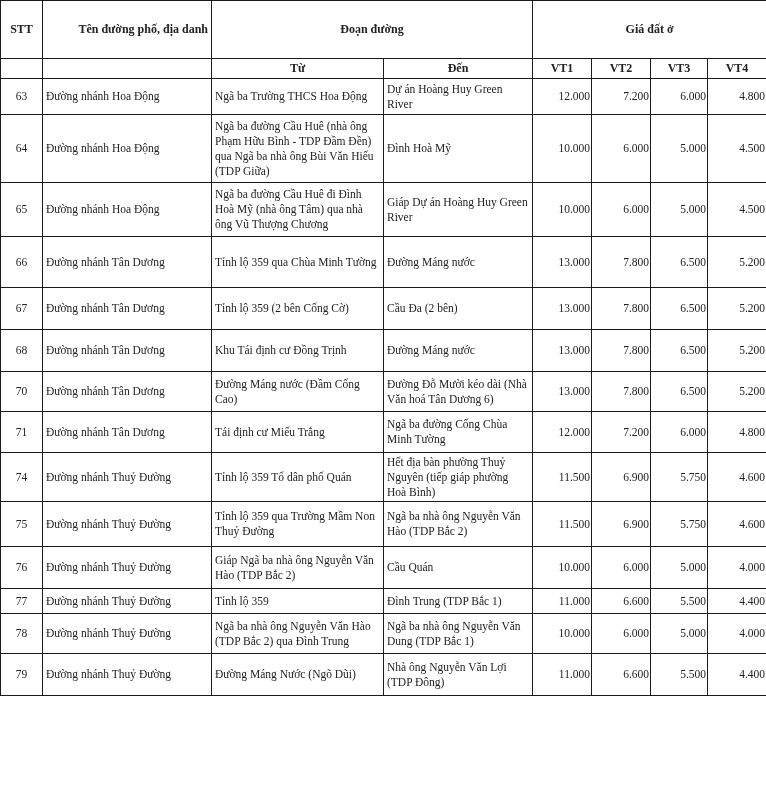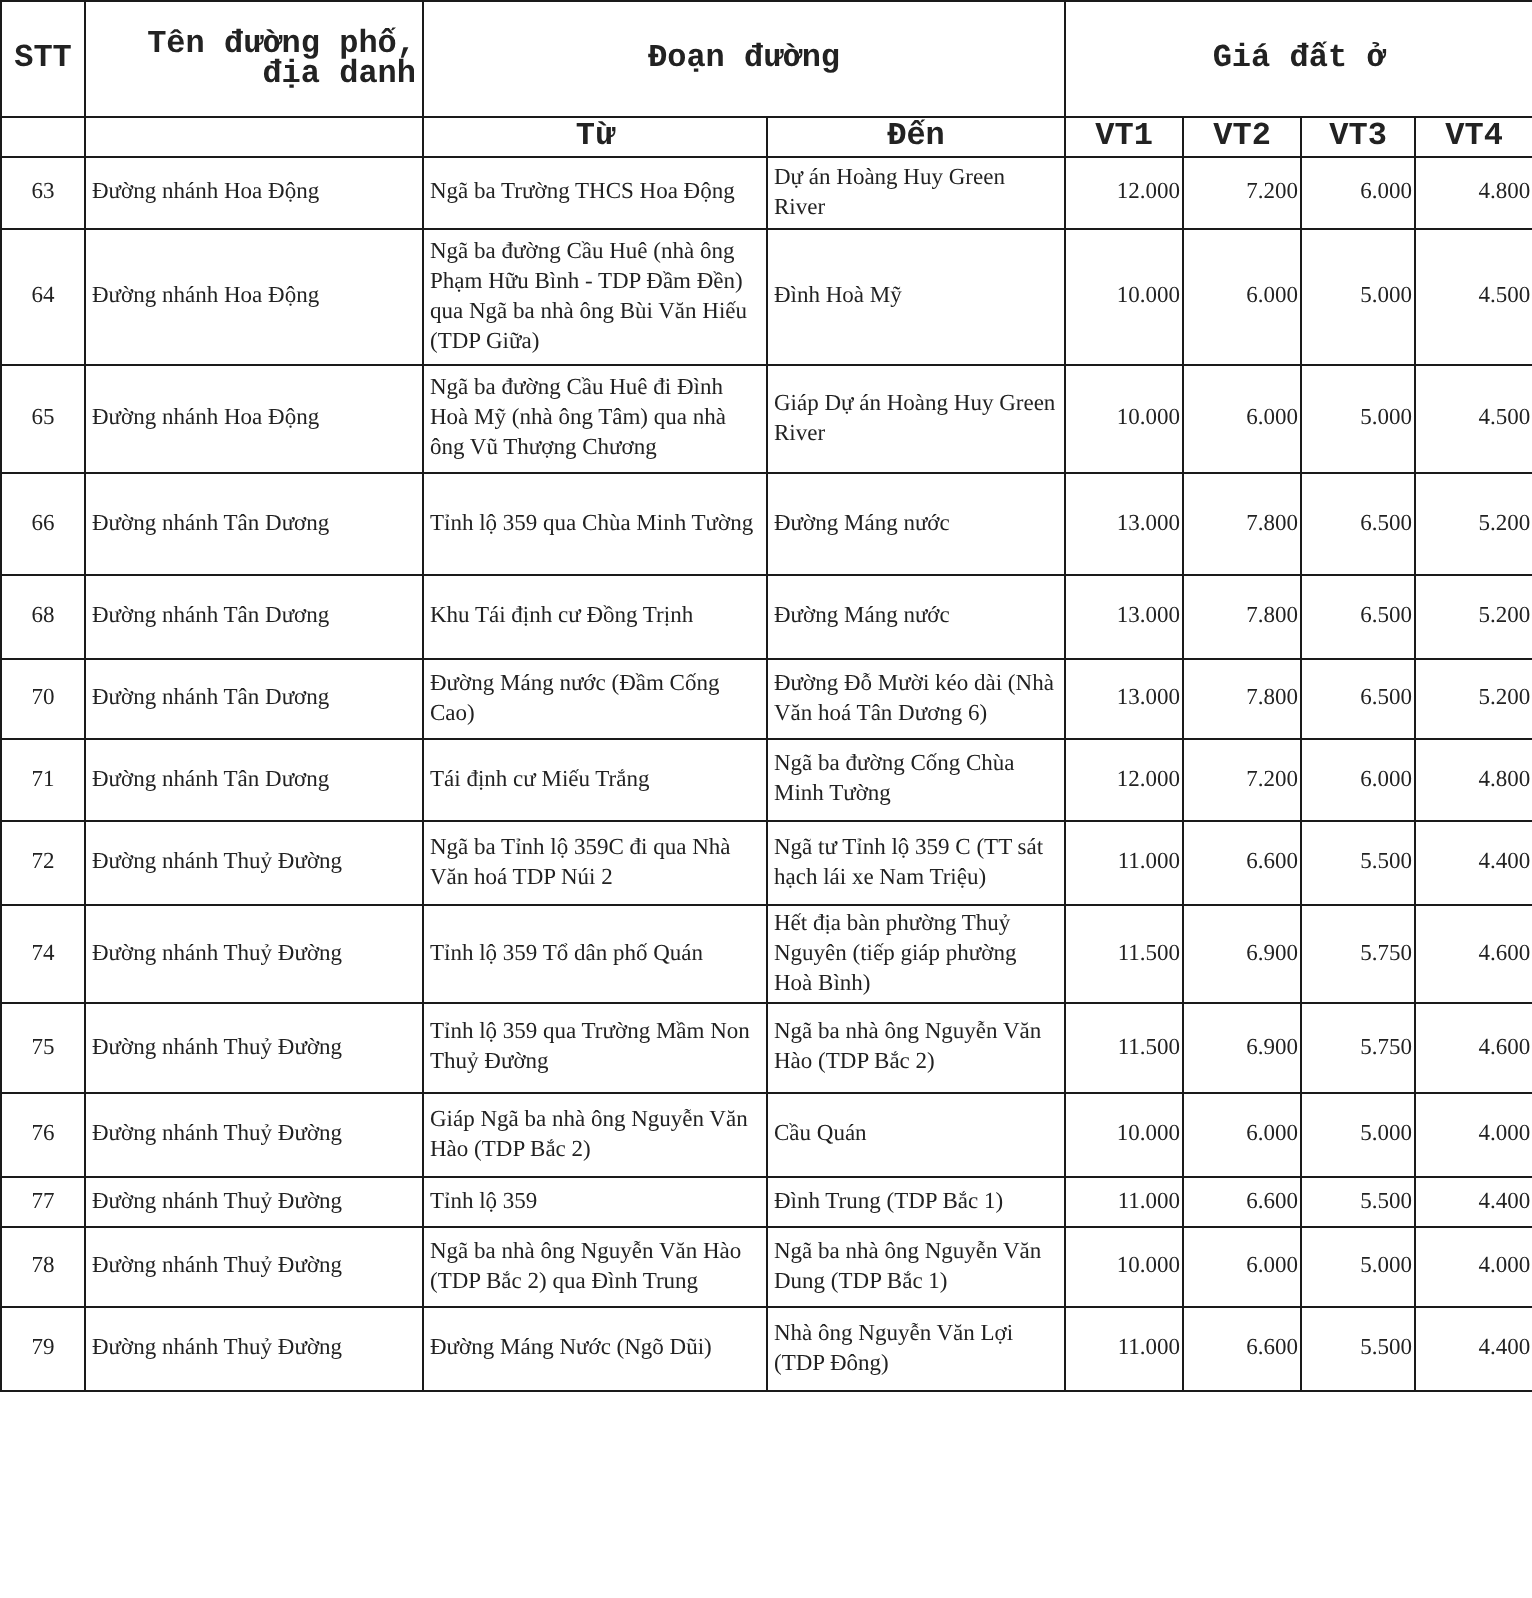--- a/index.html
+++ b/index.html
@@ -12,21 +12,21 @@
       font-size: 11.5px;
       color: #222;
       line-height: 15px;
     }
     table.price-table td, table.price-table th {
       border: 1.5px solid #1a1a1a;
       padding: 0 3px;
       vertical-align: middle;
       overflow: hidden;
     }
-    th { font-weight: bold; font-size: 16px; font-family: Liberation Mono, monospace; }
+    th { font-weight: bold; font-size: 12px; }
     .h-main { height: 58px; }
     .h-sub { height: 20px; }
     .c-stt { text-align: center; }
     .c-left { text-align: left; }
     .c-num { text-align: right; padding-right: 1px !important; }
     .th-left { text-align: right; }
     .th-center { text-align: center; }
   </style>
 </head>
 <body>
@@ -95,20 +95,30 @@
     <td class="c-stt">66</td>
     <td class="c-left">Đường nhánh Tân Dương</td>
     <td class="c-left">Tỉnh lộ 359 qua Chùa Minh Tường</td>
     <td class="c-left">Đường Máng nước</td>
     <td class="c-num">13.000</td>
     <td class="c-num">7.800</td>
     <td class="c-num">6.500</td>
     <td class="c-num">5.200</td>
   </tr>
       <tr style="height: 42px;">
+    <td class="c-stt">67</td>
+    <td class="c-left">Đường nhánh Tân Dương</td>
+    <td class="c-left">Tỉnh lộ 359 (2 bên Cống Cờ)</td>
+    <td class="c-left">Cầu Đa (2 bên)</td>
+    <td class="c-num">13.000</td>
+    <td class="c-num">7.800</td>
+    <td class="c-num">6.500</td>
+    <td class="c-num">5.200</td>
+  </tr>
+      <tr style="height: 42px;">
     <td class="c-stt">68</td>
     <td class="c-left">Đường nhánh Tân Dương</td>
     <td class="c-left">Khu Tái định cư Đồng Trịnh</td>
     <td class="c-left">Đường Máng nước</td>
     <td class="c-num">13.000</td>
     <td class="c-num">7.800</td>
     <td class="c-num">6.500</td>
     <td class="c-num">5.200</td>
   </tr>
       <tr style="height: 40px;">
@@ -123,30 +133,20 @@
   </tr>
       <tr style="height: 41px; padding-left: 11px;">
     <td class="c-stt">71</td>
     <td class="c-left">Đường nhánh Tân Dương</td>
     <td class="c-left">Tái định cư Miếu Trắng</td>
     <td class="c-left">Ngã ba đường Cống Chùa Minh Tường</td>
     <td class="c-num">12.000</td>
     <td class="c-num">7.200</td>
     <td class="c-num">6.000</td>
     <td class="c-num">4.800</td>
-  </tr>
-      <tr style="height: 42px;">
-    <td class="c-stt">72</td>
-    <td class="c-left">Đường nhánh Thuỷ Đường</td>
-    <td class="c-left">Ngã ba Tỉnh lộ 359C đi qua Nhà Văn hoá TDP Núi 2</td>
-    <td class="c-left">Ngã tư Tỉnh lộ 359 C (TT sát hạch lái xe Nam Triệu)</td>
-    <td class="c-num">11.000</td>
-    <td class="c-num">6.600</td>
-    <td class="c-num">5.500</td>
-    <td class="c-num">4.400</td>
   </tr>
       <tr style="height: 49px;">
     <td class="c-stt">74</td>
     <td class="c-left">Đường nhánh Thuỷ Đường</td>
     <td class="c-left">Tỉnh lộ 359 Tổ dân phố Quán</td>
     <td class="c-left">Hết địa bàn phường Thuỷ Nguyên (tiếp giáp phường Hoà Bình)</td>
     <td class="c-num">11.500</td>
     <td class="c-num">6.900</td>
     <td class="c-num">5.750</td>
     <td class="c-num">4.600</td>

